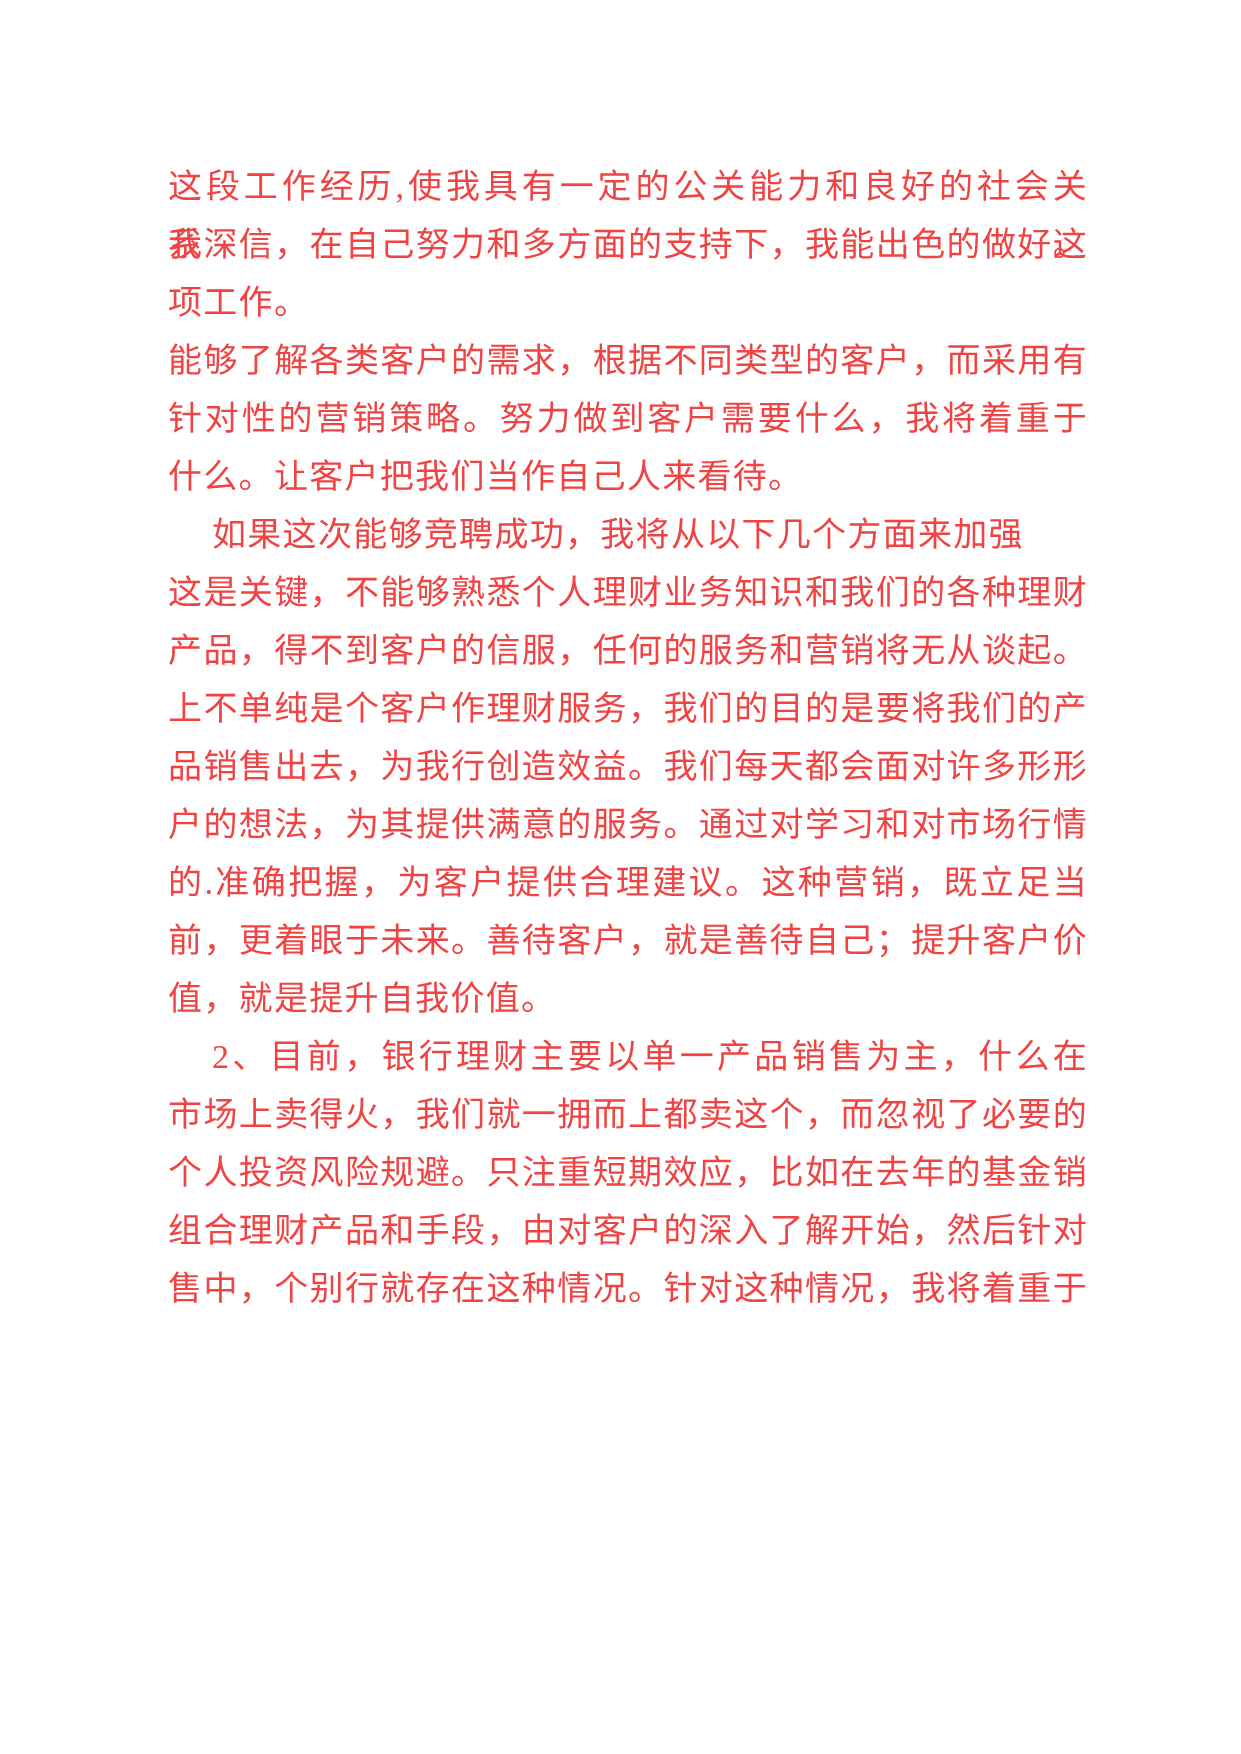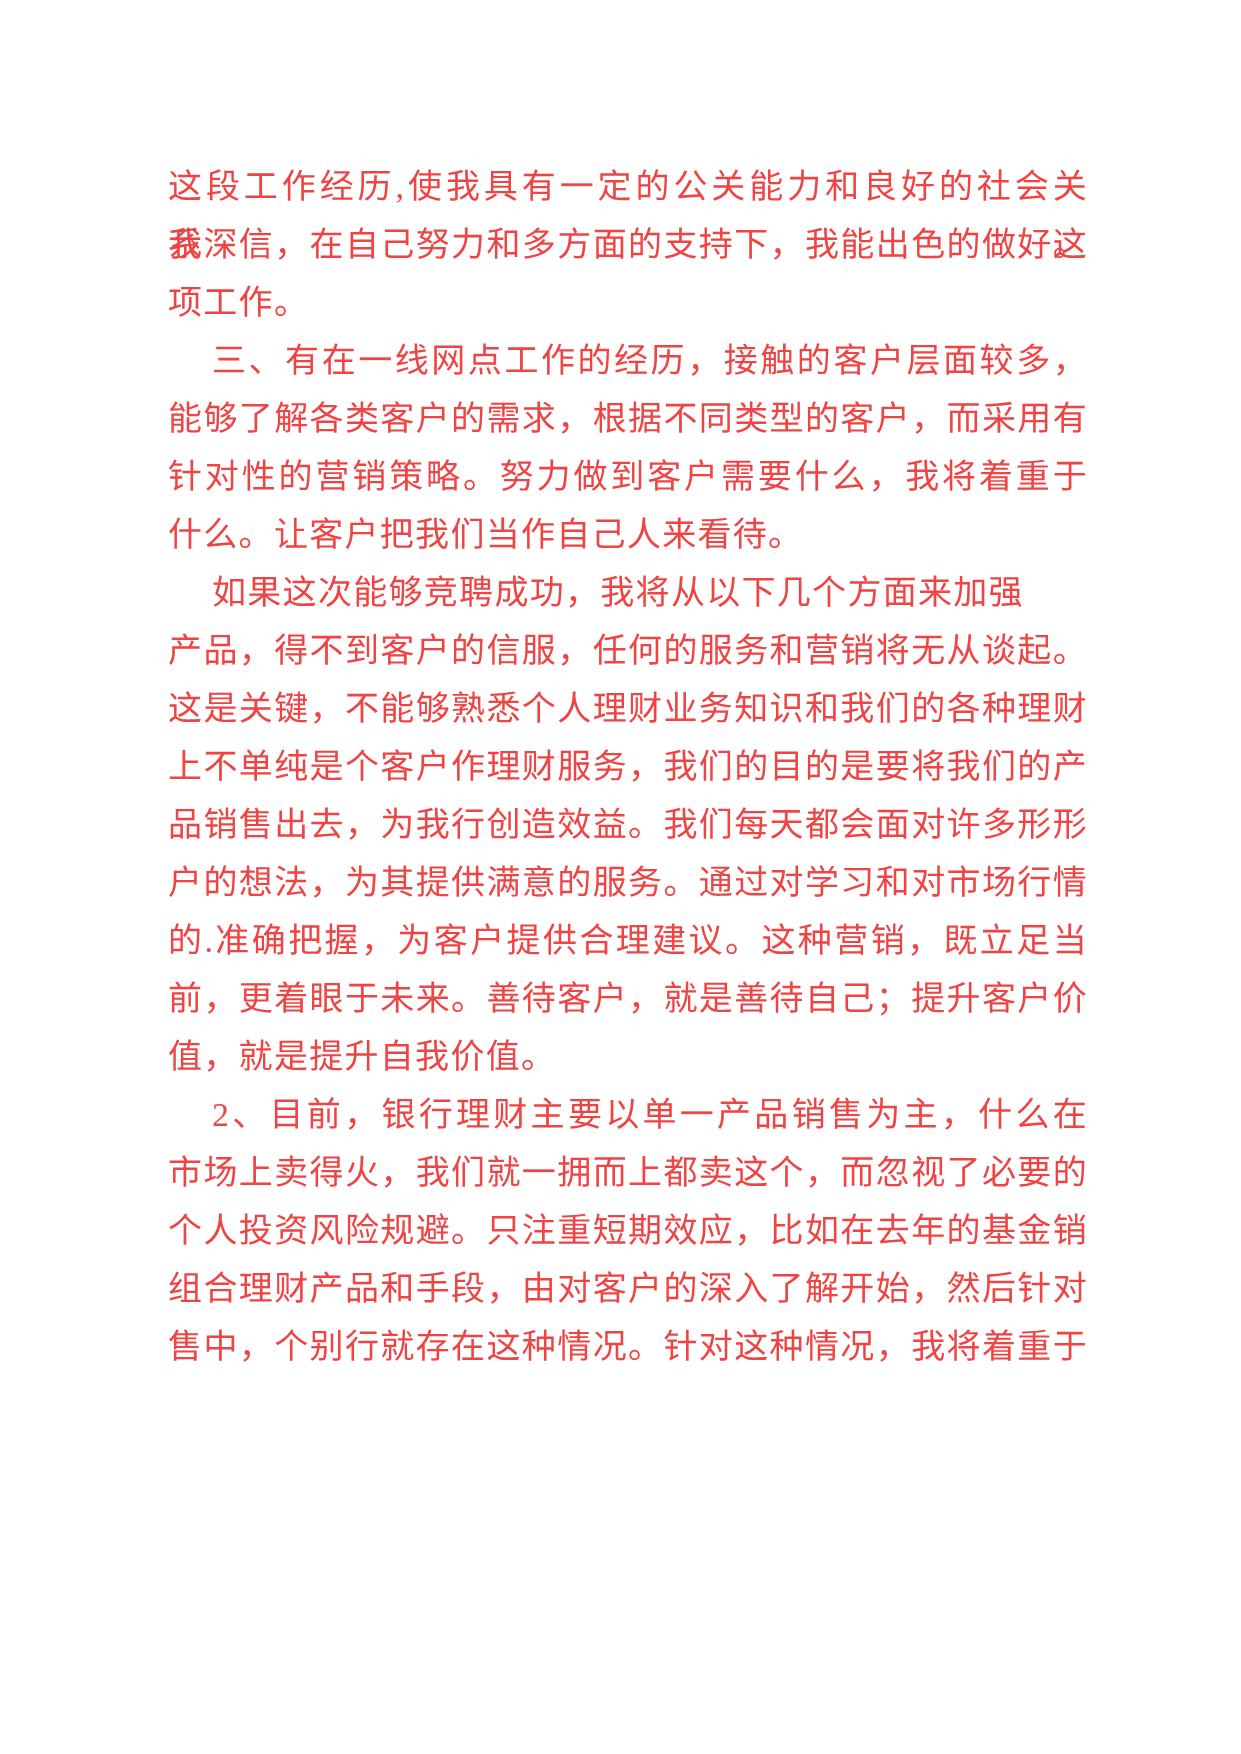--- a/index.html
+++ b/index.html
@@ -44,27 +44,26 @@
   }
 </style>
 </head>
 <body>
 
 <div class="page">
   <div class="text-block" id="lines-container">
       <div class="line fill">这段工作经历,使我具有一定的公关能力和良好的社会关系。</div>
       <div class="line fill">我深信，在自己努力和多方面的支持下，我能出色的做好这</div>
       <div class="line">项工作。</div>
-      <div class="line indent fill">三、有在一线网点工作的经历，接触的客户层面较多，</div>
       <div class="line fill">能够了解各类客户的需求，根据不同类型的客户，而采用有</div>
       <div class="line fill">针对性的营销策略。努力做到客户需要什么，我将着重于</div>
       <div class="line">什么。让客户把我们当作自己人来看待。</div>
       <div class="line indent">如果这次能够竞聘成功，我将从以下几个方面来加强</div>
+      <div class="line fill">这是关键，不能够熟悉个人理财业务知识和我们的各种理财</div>
       <div class="line fill">产品，得不到客户的信服，任何的服务和营销将无从谈起。</div>
-      <div class="line fill">这是关键，不能够熟悉个人理财业务知识和我们的各种理财</div>
       <div class="line fill">上不单纯是个客户作理财服务，我们的目的是要将我们的产</div>
       <div class="line fill">品销售出去，为我行创造效益。我们每天都会面对许多形形</div>
       <div class="line fill">户的想法，为其提供满意的服务。通过对学习和对市场行情</div>
       <div class="line fill">的.准确把握，为客户提供合理建议。这种营销，既立足当</div>
       <div class="line fill">前，更着眼于未来。善待客户，就是善待自己；提升客户价</div>
       <div class="line">值，就是提升自我价值。</div>
       <div class="line indent fill">2、目前，银行理财主要以单一产品销售为主，什么在</div>
       <div class="line fill">市场上卖得火，我们就一拥而上都卖这个，而忽视了必要的</div>
       <div class="line fill">个人投资风险规避。只注重短期效应，比如在去年的基金销</div>
       <div class="line fill">组合理财产品和手段，由对客户的深入了解开始，然后针对</div>

